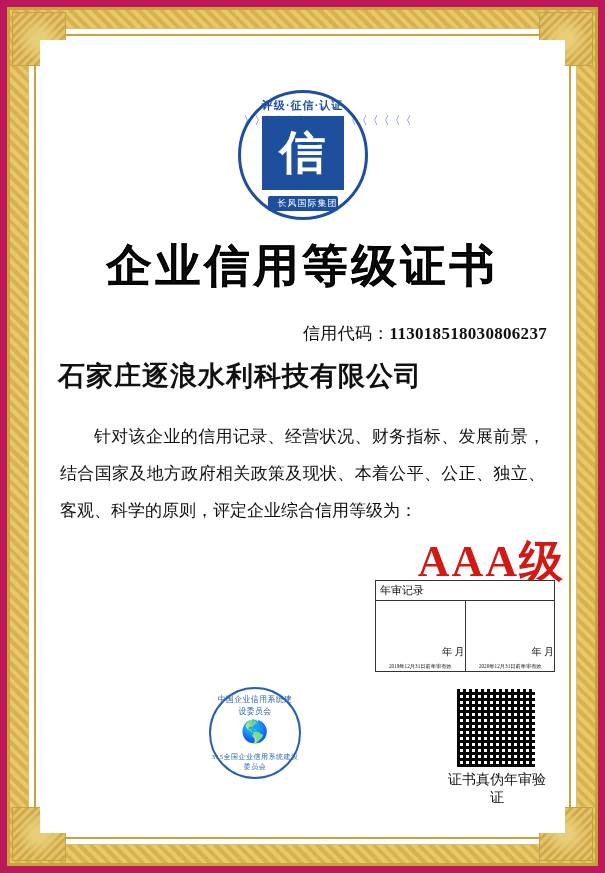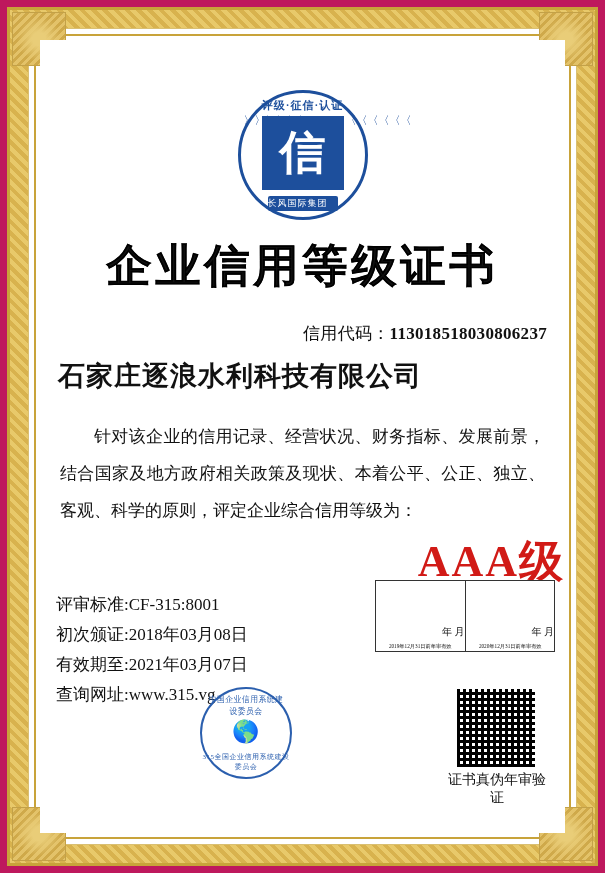--- a/index.html
+++ b/index.html
@@ -103,21 +103,21 @@
     top: 8px; left: 0; right: 0;
     text-align: center;
     font-size: 11px;
     color: #1d4f9c;
     letter-spacing: 1px;
     font-weight: bold;
   }
   .logo-arc-bottom {
     position: absolute;
     bottom: 9px; left: 0; right: 0;
-    text-align: left;
+    text-align: right;
     font-size: 9px;
     color: #1d4f9c;
     letter-spacing: 1px;
     background: #1d4f9c;
     color: #fff;
     margin: 0 30px;
     padding: 1px 0;
     border-radius: 2px;
   }
   .wheat {
@@ -311,21 +311,21 @@
     top: 34px; left: 0; right: 0;
     font-size: 10px;
     line-height: 12px;
   }
   .rs-star {
     position: absolute;
     top: 30px; left: 50%;
     transform: translateX(-50%);
     font-size: 22px;
   }
-  .globe-stamp { left: 150px; top: 6px; text-align: center; }
+  .globe-stamp { left: 159px; top: 6px; text-align: center; }
   .red-stamp { left: 270px; top: 6px; }
 
   .qr {
     position: absolute;
     right: 18px;
     top: 6px;
     width: 78px;
     height: 78px;
     background-color: #fff;
     background-image:
@@ -374,28 +374,23 @@
     <div class="credit-code">
       <span class="label">信用代码：</span><span>113018518030806237</span>
     </div>
 
     <div class="company-name">石家庄逐浪水利科技有限公司</div>
 
     <div class="body-text">针对该企业的信用记录、经营状况、财务指标、发展前景，结合国家及地方政府相关政策及现状、本着公平、公正、独立、客观、科学的原则，评定企业综合信用等级为：</div>
 
     <div class="grade">AAA级</div>
 
-    <div class="details">
-      <div class="row">评审标准:CF-315:8001</div>
-      <div class="row">初次颁证:2018年03月08日</div>
-      <div class="row">有效期至:2021年03月07日</div>
-      <div class="row">查询网址:www.315.vg</div>
-    </div>
 
     <div class="review-box">
+      <div class="review-title">年审记录</div>
       <div class="review-cells">
         <div class="review-cell">
           <div class="ym">年  月</div>
           <div class="tiny">2019年12月31日前年审有效</div>
         </div>
         <div class="review-cell">
           <div class="ym">年  月</div>
           <div class="tiny">2020年12月31日前年审有效</div>
         </div>
       </div>

